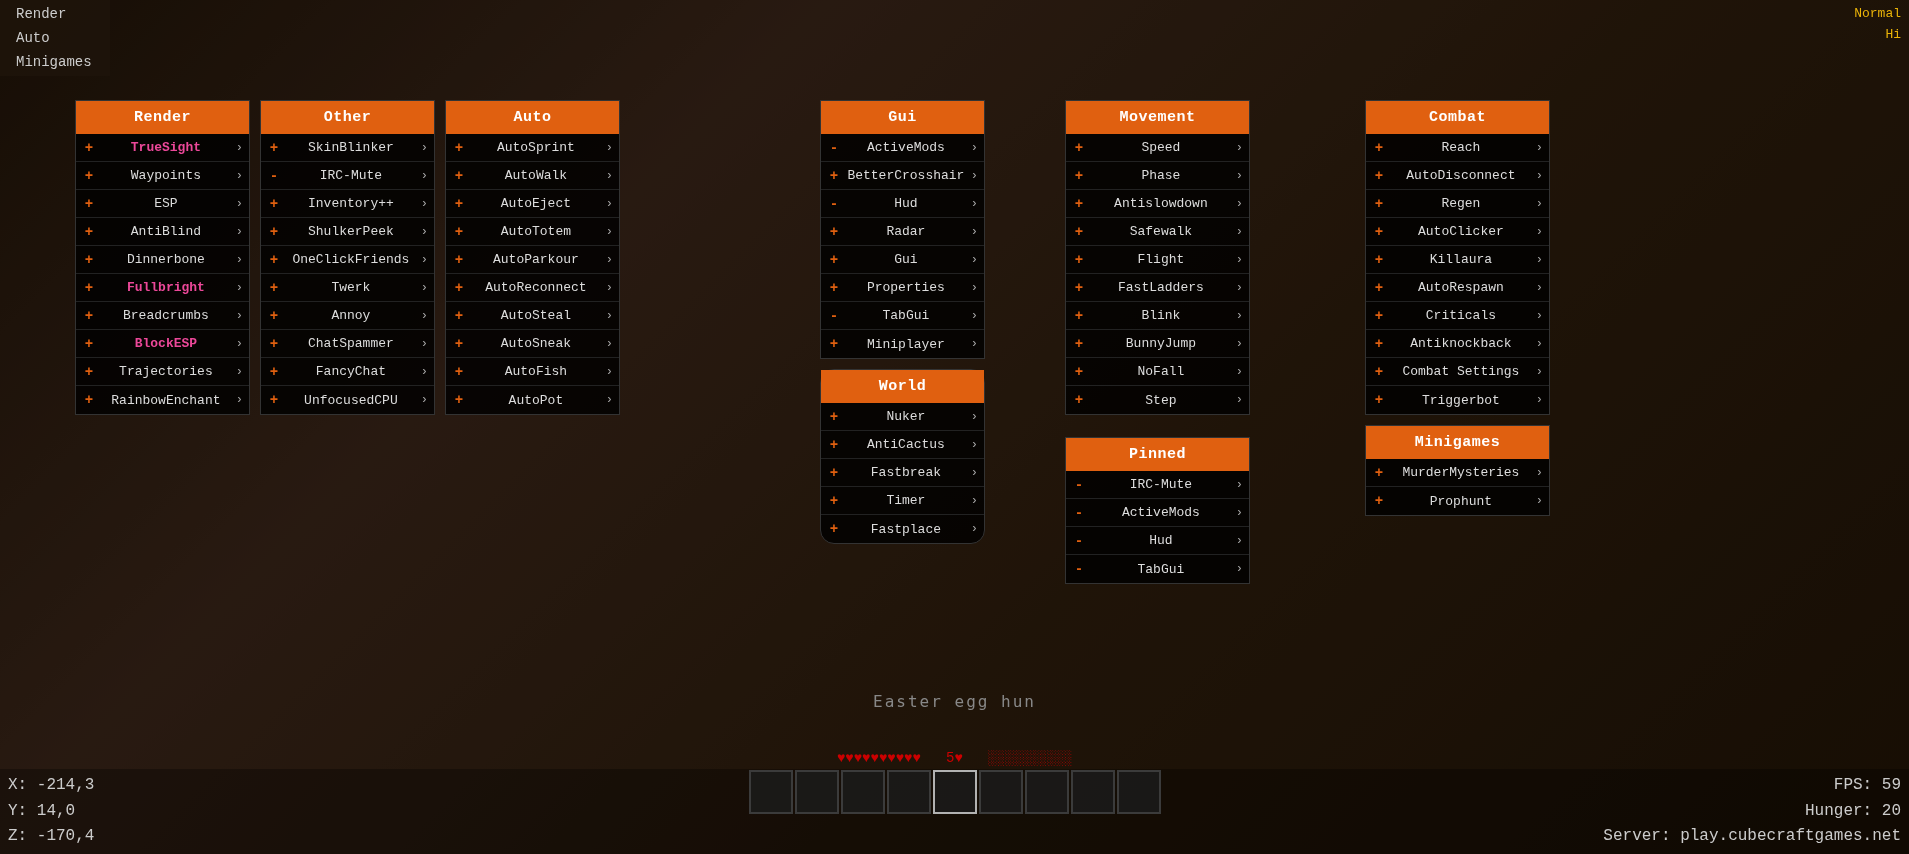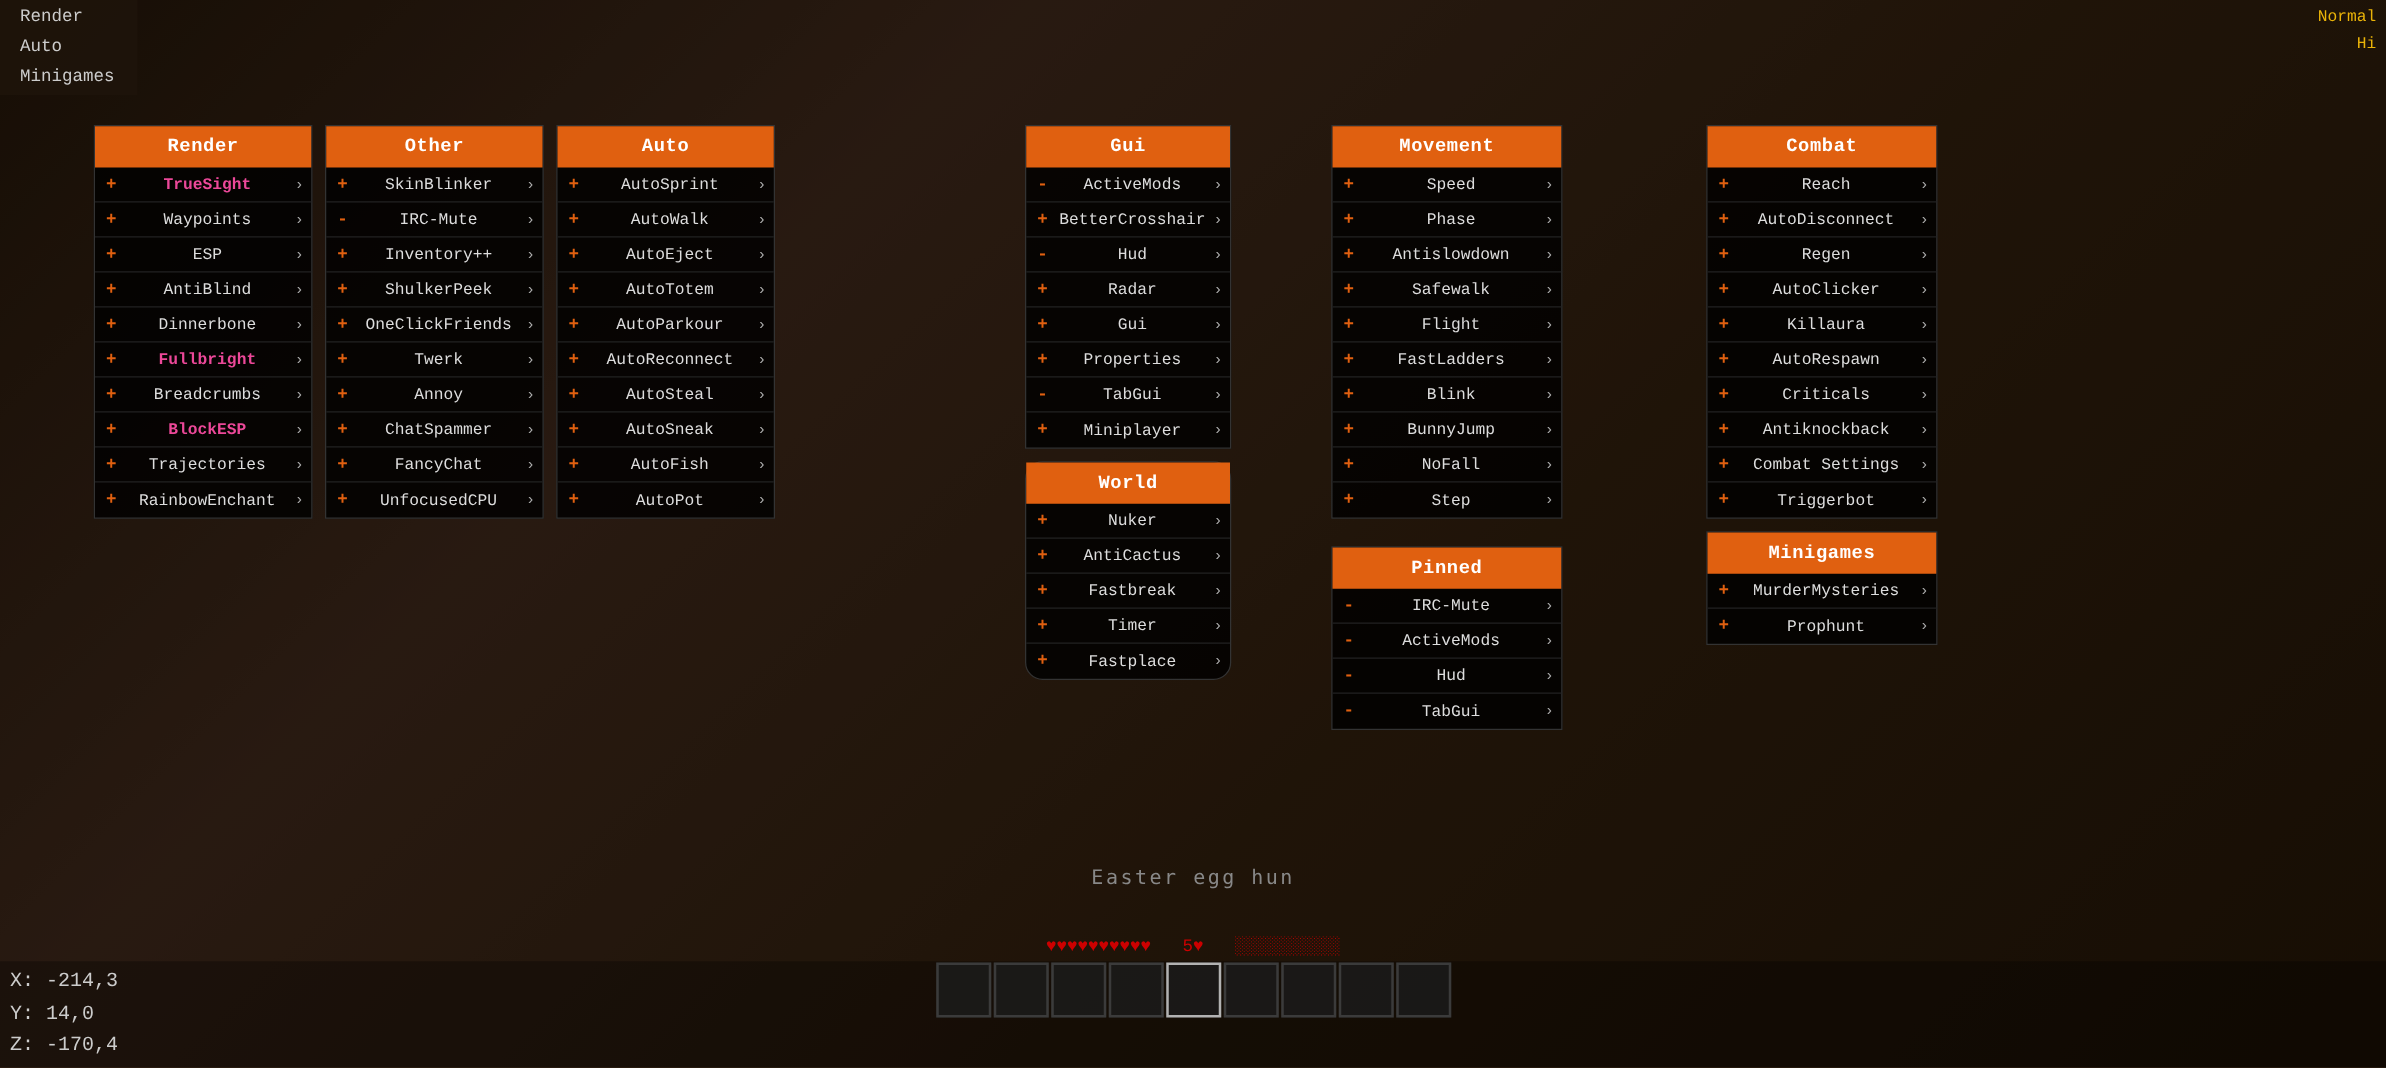--- a/index.html
+++ b/index.html
@@ -615,15 +615,20 @@
         <div class="hotbar-slot"></div>
       </div>
   </div>
 
   <div class="bottom-bar">
     <div class="coords">
       <div>X: -214,3</div>
       <div>Y: 14,0</div>
       <div>Z: -170,4</div>
     </div>
+    <div class="fps-info">
+      <div>FPS: 59</div>
+      <div>Hunger: 20</div>
+      <div>Server: play.cubecraftgames.net</div>
+    </div>
   </div>
 
 </div>
 
 </body></html>

